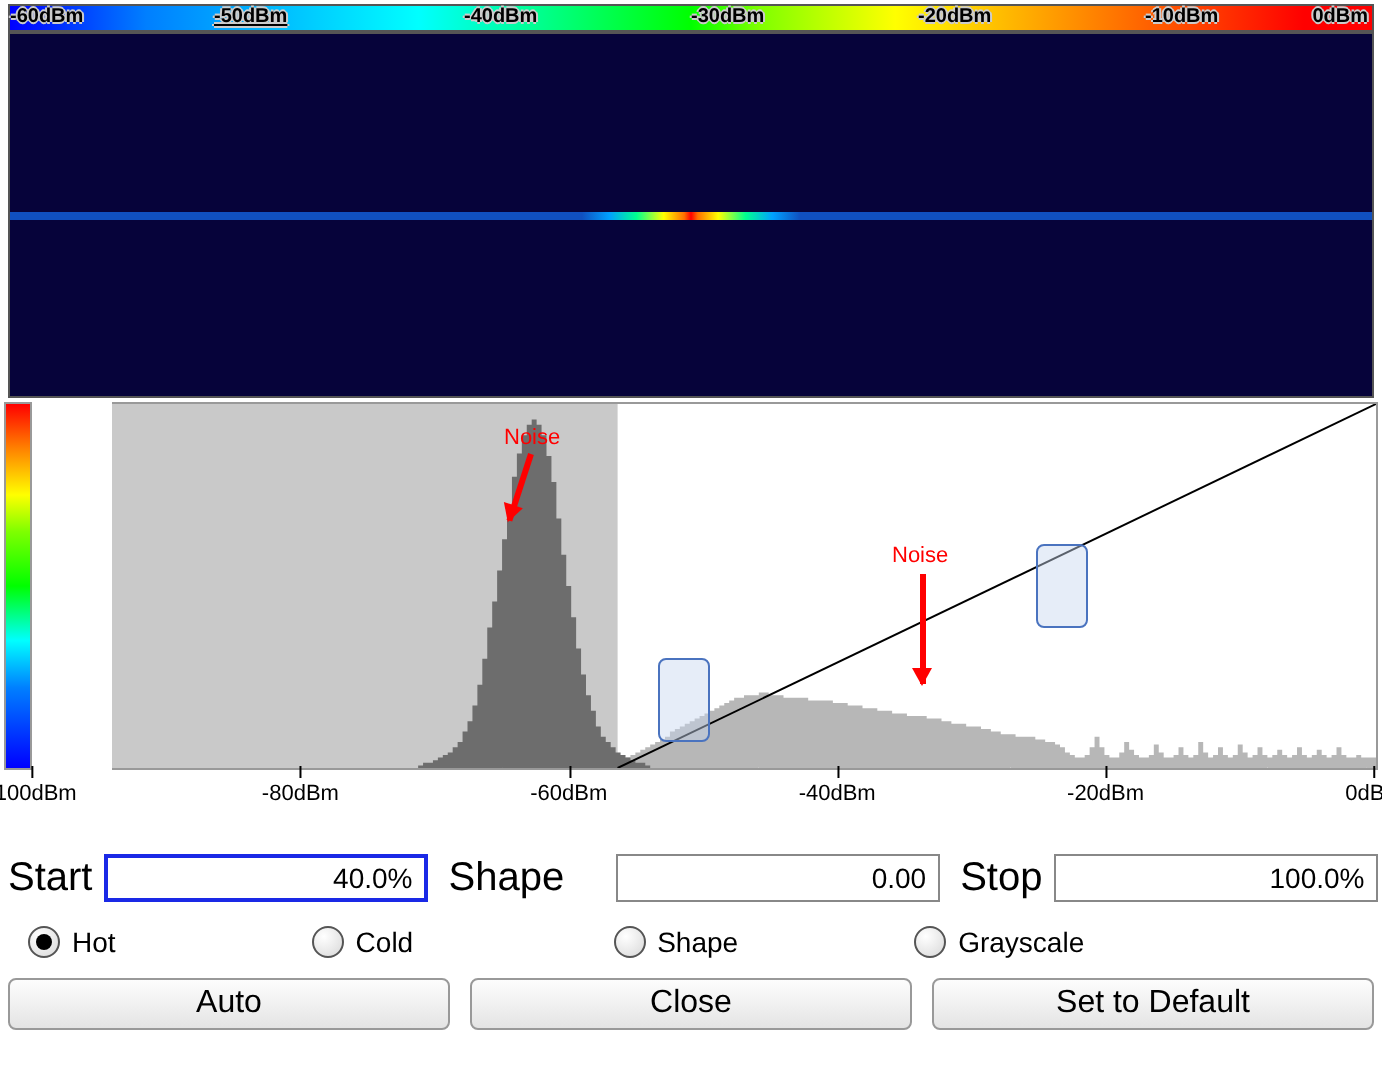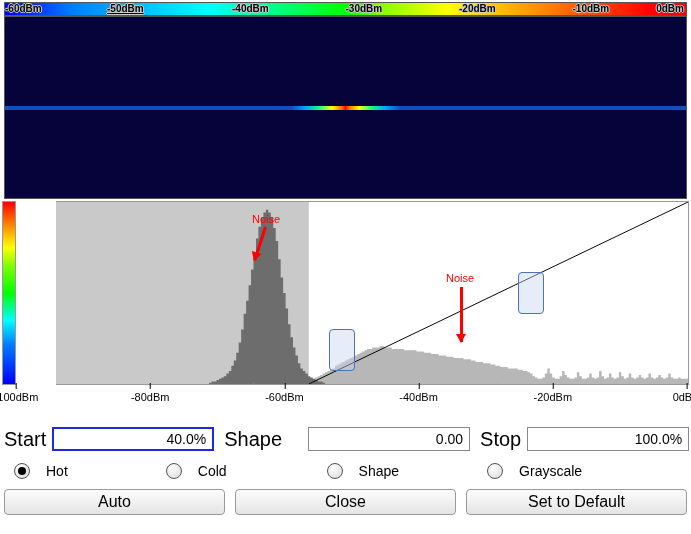--- a/index.html
+++ b/index.html
@@ -152,21 +152,21 @@
   }
   .numbox.active { border: 2px solid #1a29e6; }
 
   .radio-row {
     display: flex;
     align-items: center;
     width: 683px;
     margin: 12px auto 0;
     font-size: 14px;
   }
-  .radio-item { display: flex; align-items: center; gap: 16px; }
+  .radio-item { display: flex; align-items: center; gap: 6px; }
   .r-dot {
     width: 16px; height: 16px;
     border-radius: 50%;
     border: 1px solid #555;
     background: radial-gradient(circle at 35% 30%, #fff, #d8d8d8);
     display: inline-flex; align-items:center; justify-content:center;
   }
   .r-dot.sel:after {
     content:''; width:8px; height:8px; border-radius:50%; background:#000;
   }

